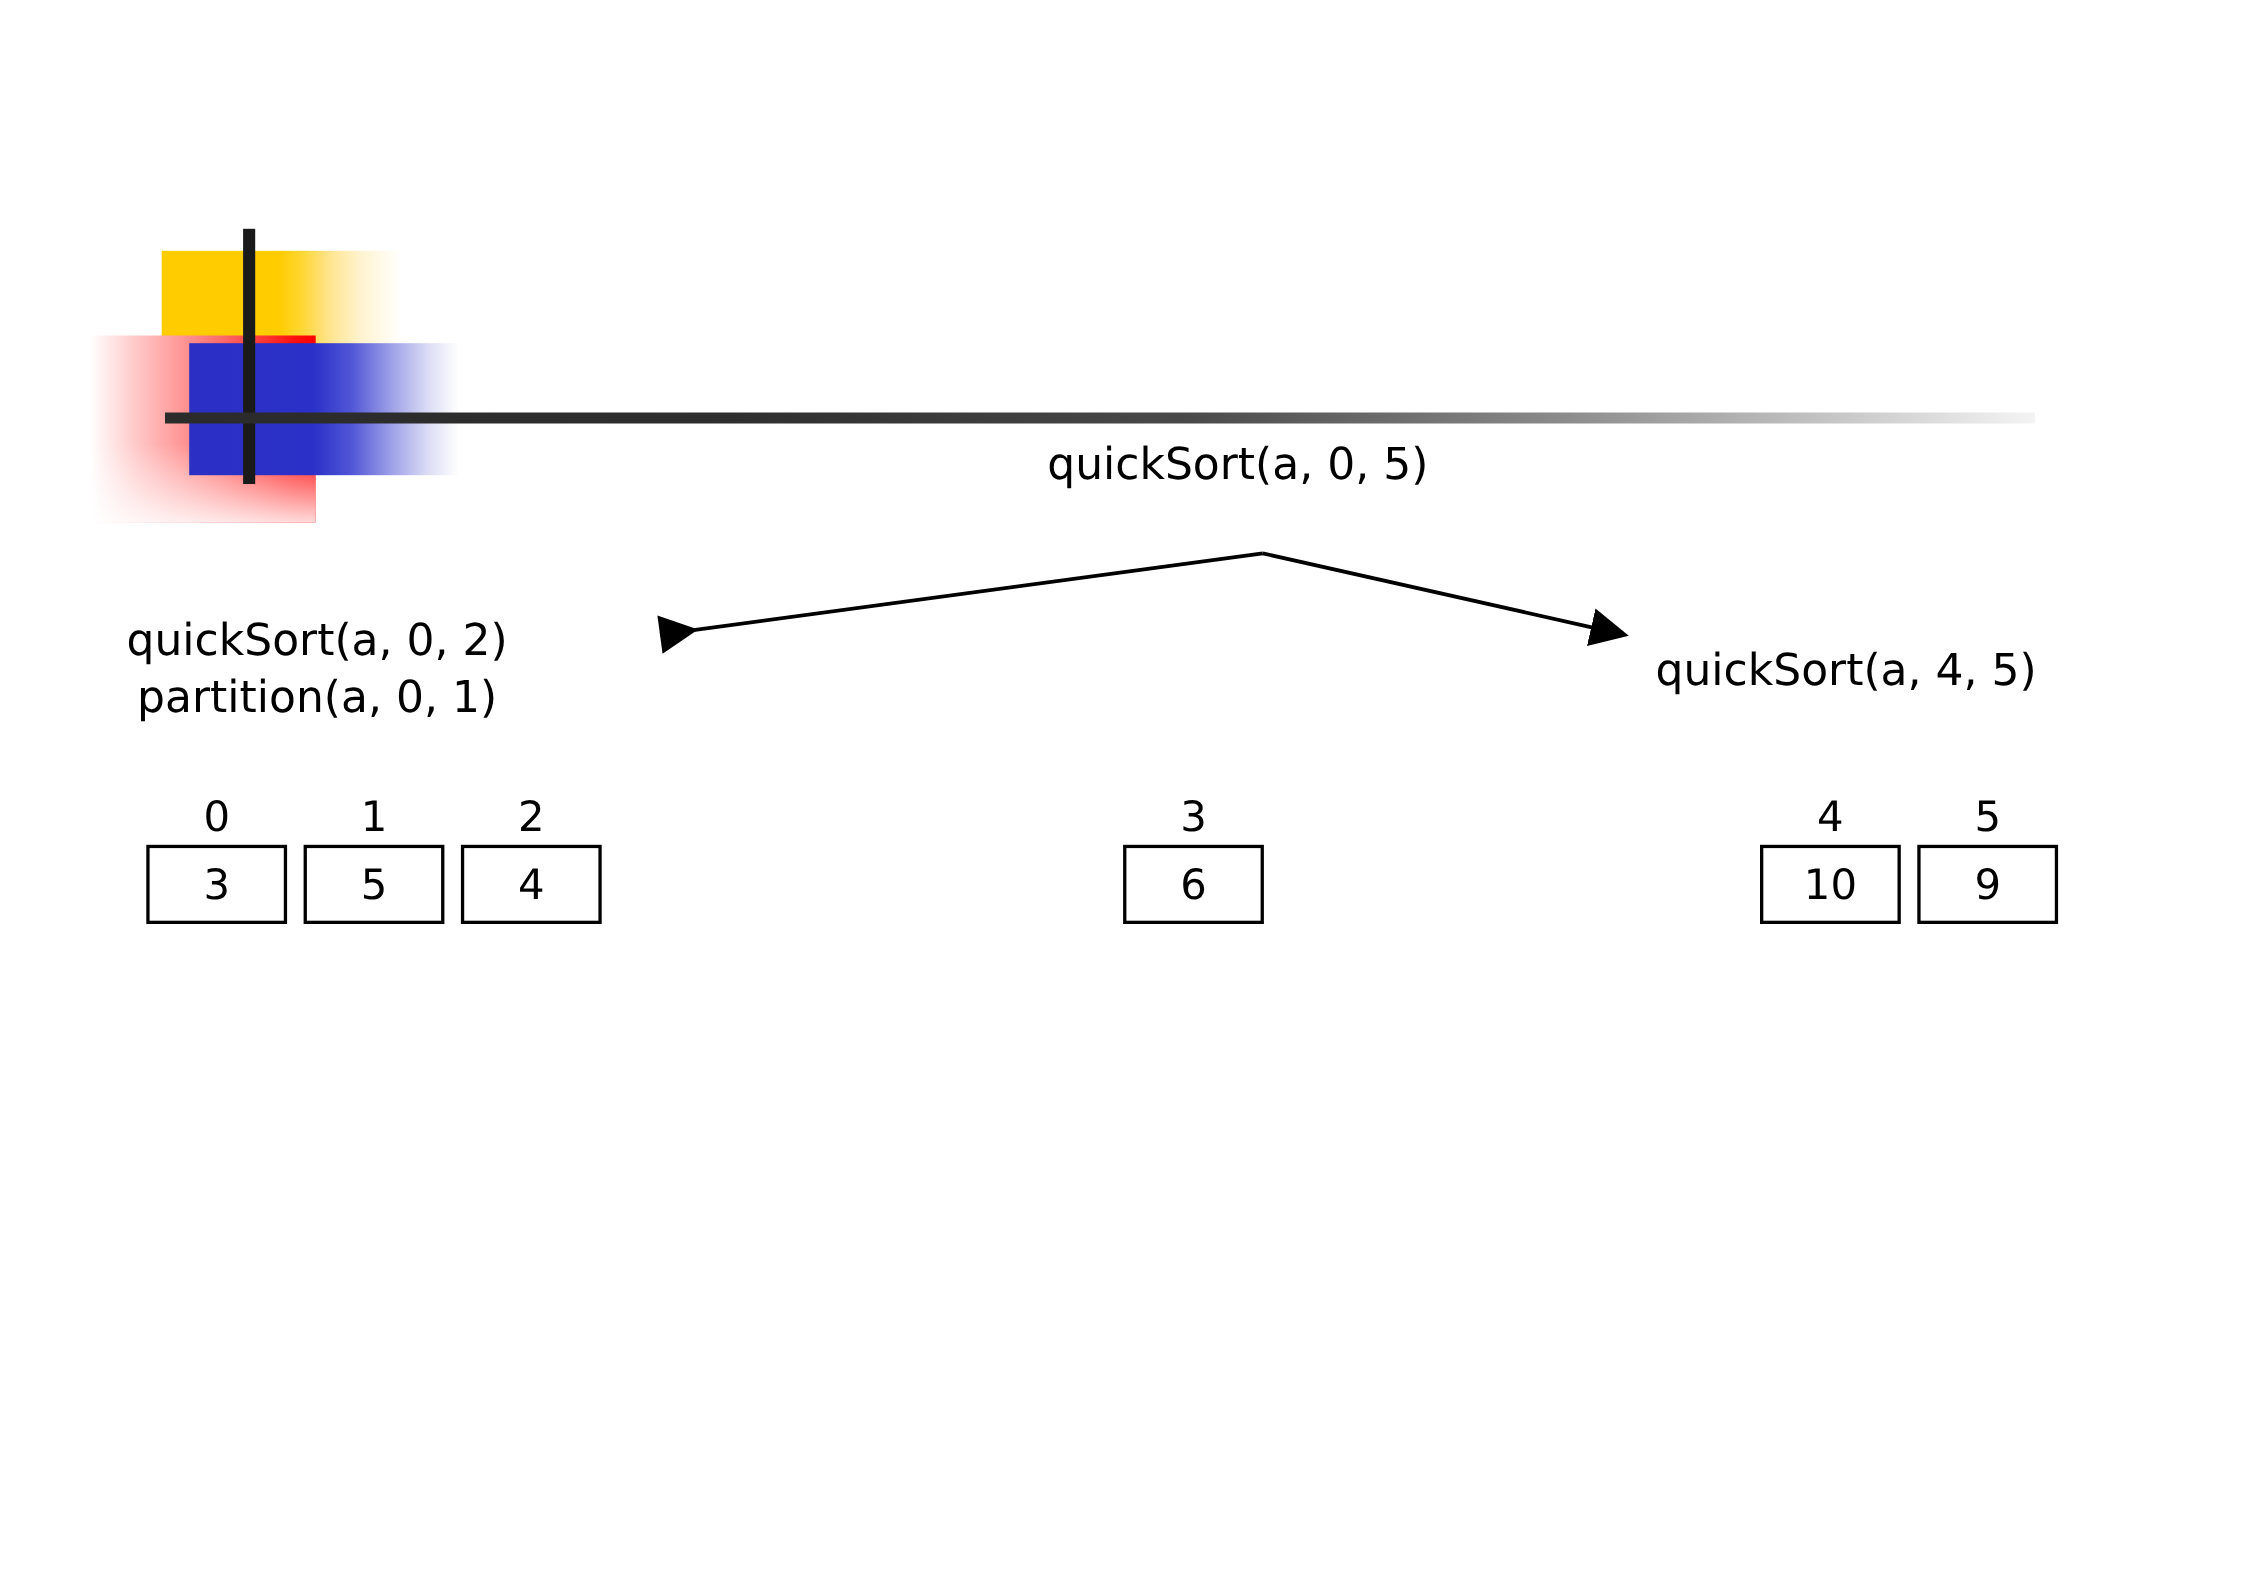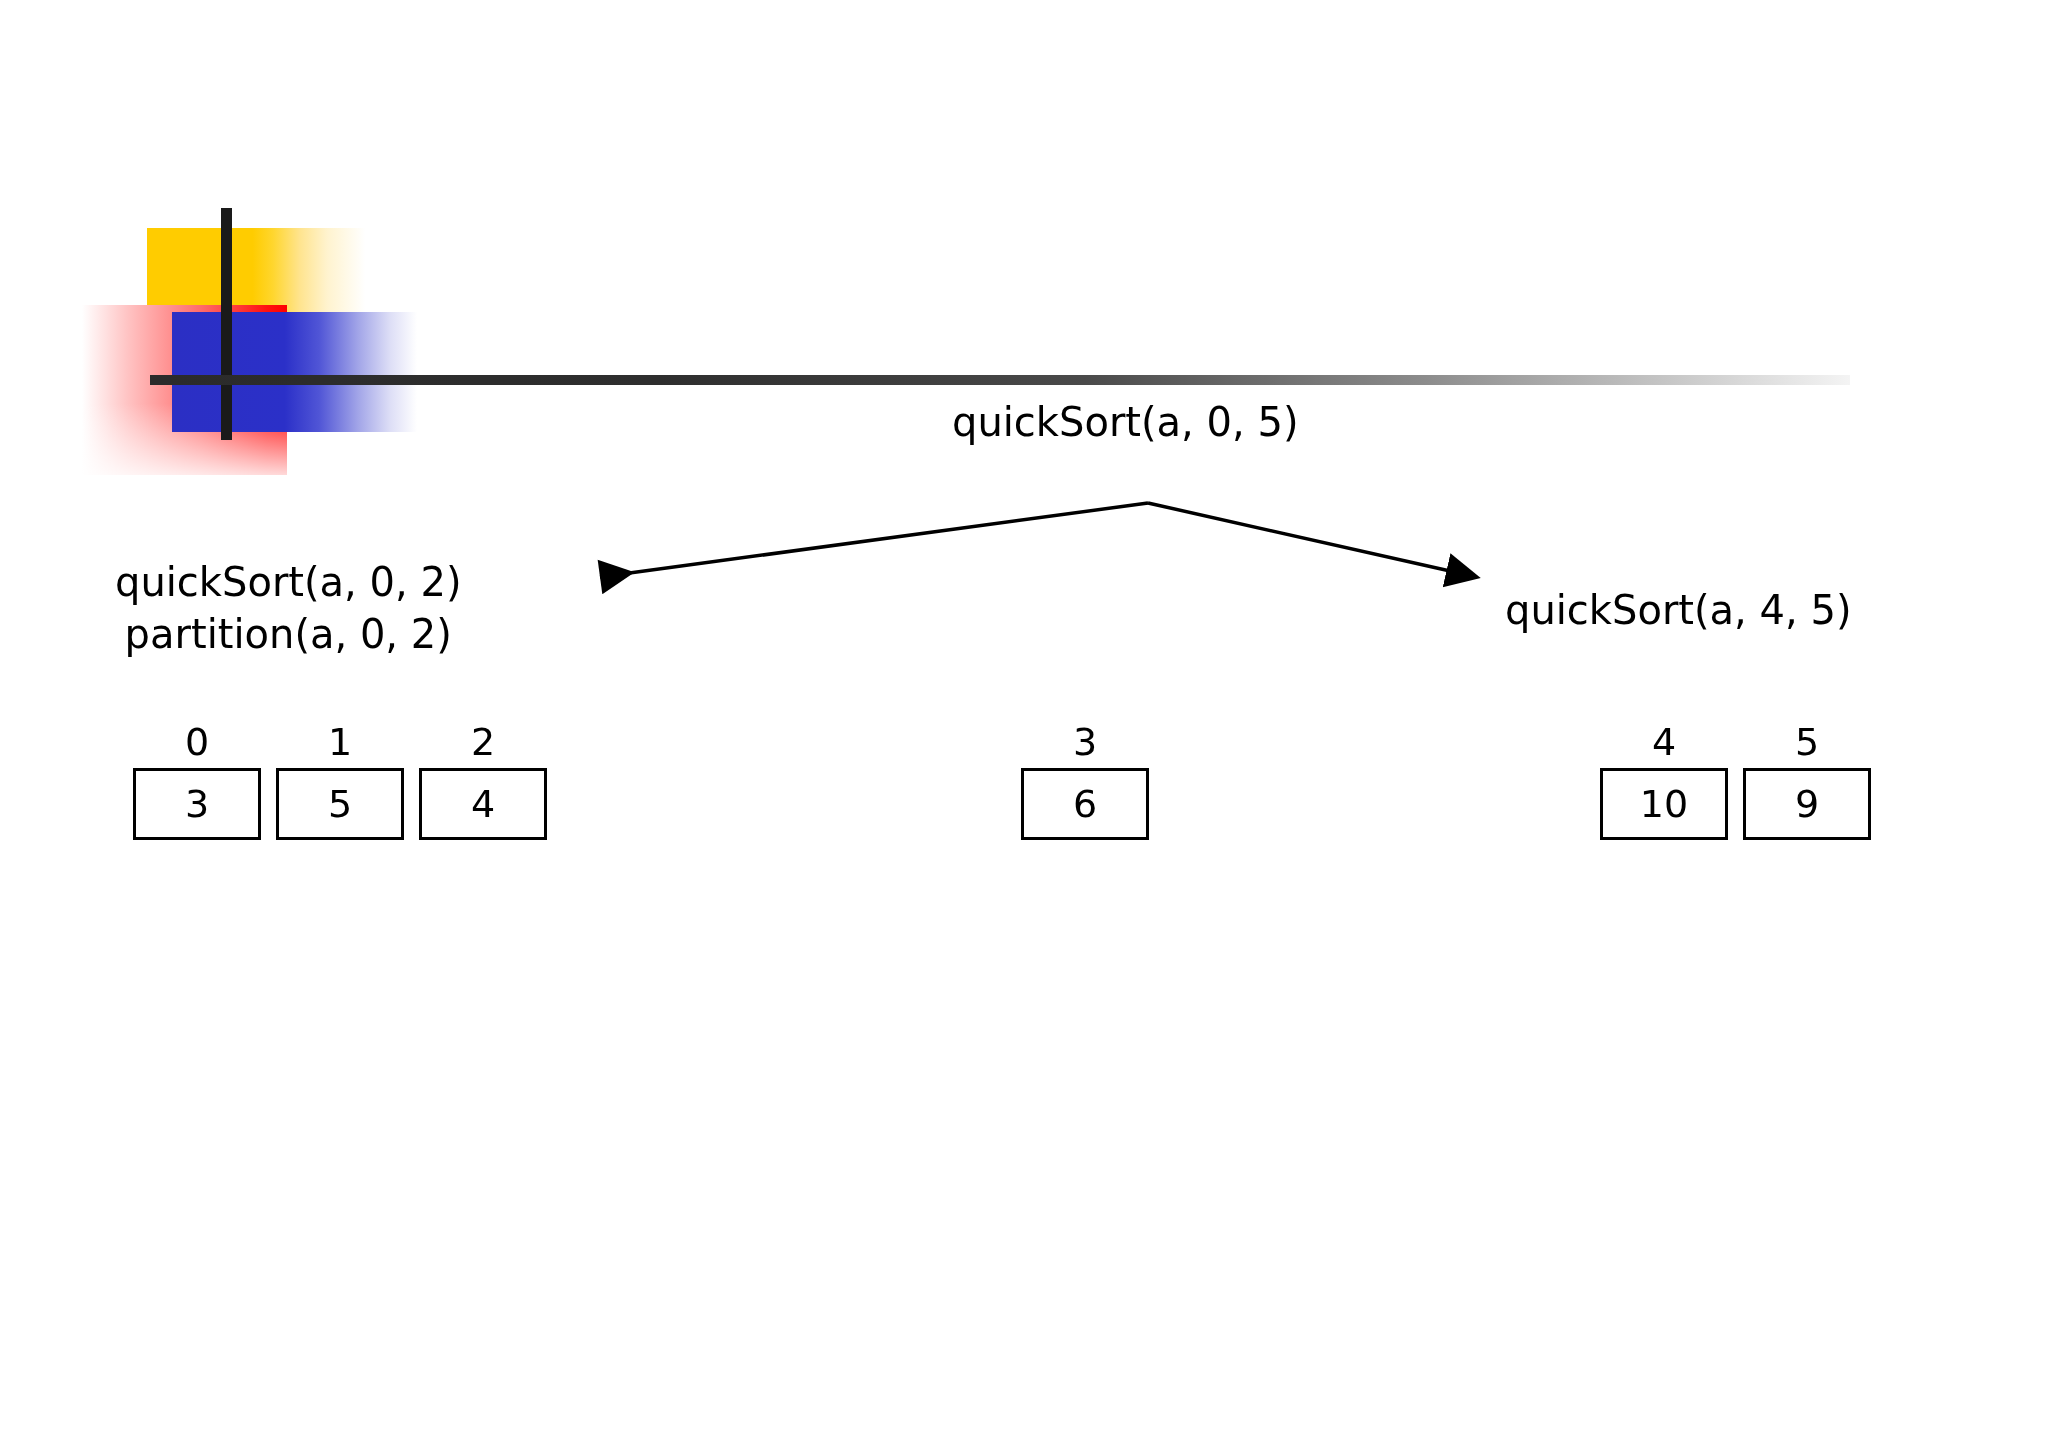--- a/index.html
+++ b/index.html
@@ -155,21 +155,21 @@
     </marker>
   </defs>
 
   <path d="M1148,503 L600,577" stroke="#000000" stroke-width="3.5" fill="none" marker-end="url(#ah-left)"></path>
 
   <path d="M1148,503 L1450,571" stroke="#000000" stroke-width="3.5" fill="none" marker-end="url(#ah-right)"></path>
 </svg>
 
 <div class="call-label" id="left-call">
   <div>quickSort(a, 0, 2)</div>
-  <div>partition(a, 0, 2)</div>
+  <div>partition(a, 0, 1)</div>
 </div>
 
 <div class="call-label" id="right-call">quickSort(a, 4, 5)</div>
 
 <div class="cell-group" id="group-left">
   <div class="cell">
     <div class="cell-index">0</div>
     <div class="cell-box">3</div>
   </div>
   <div class="cell">

